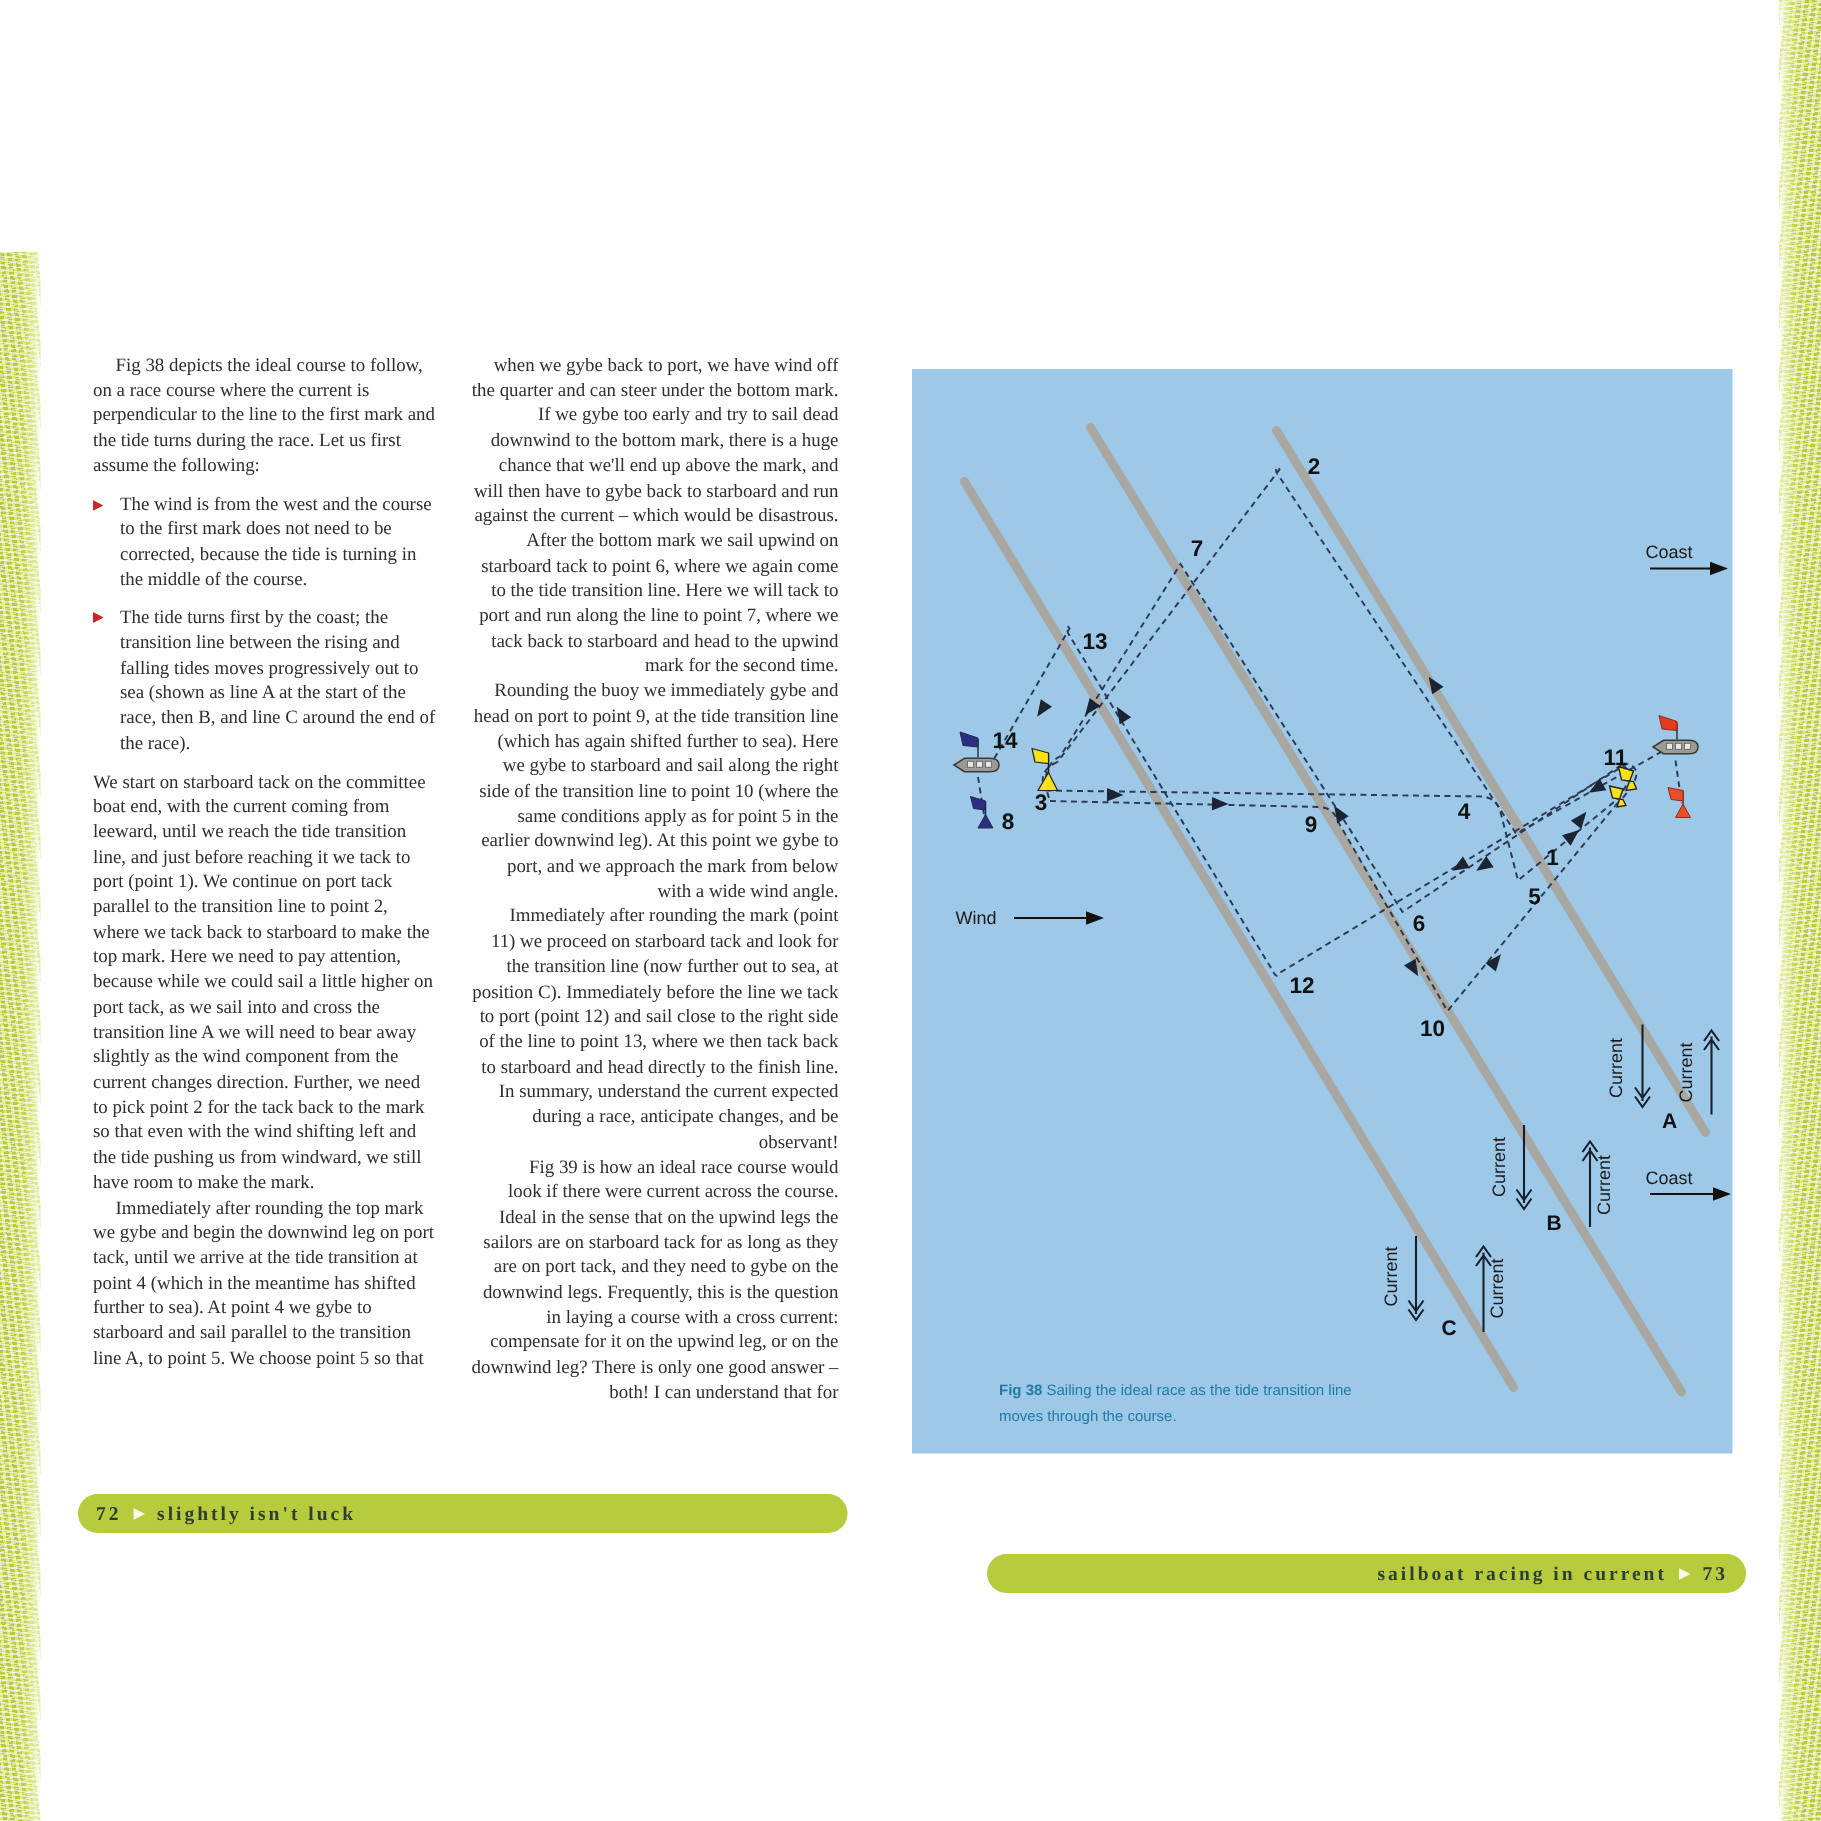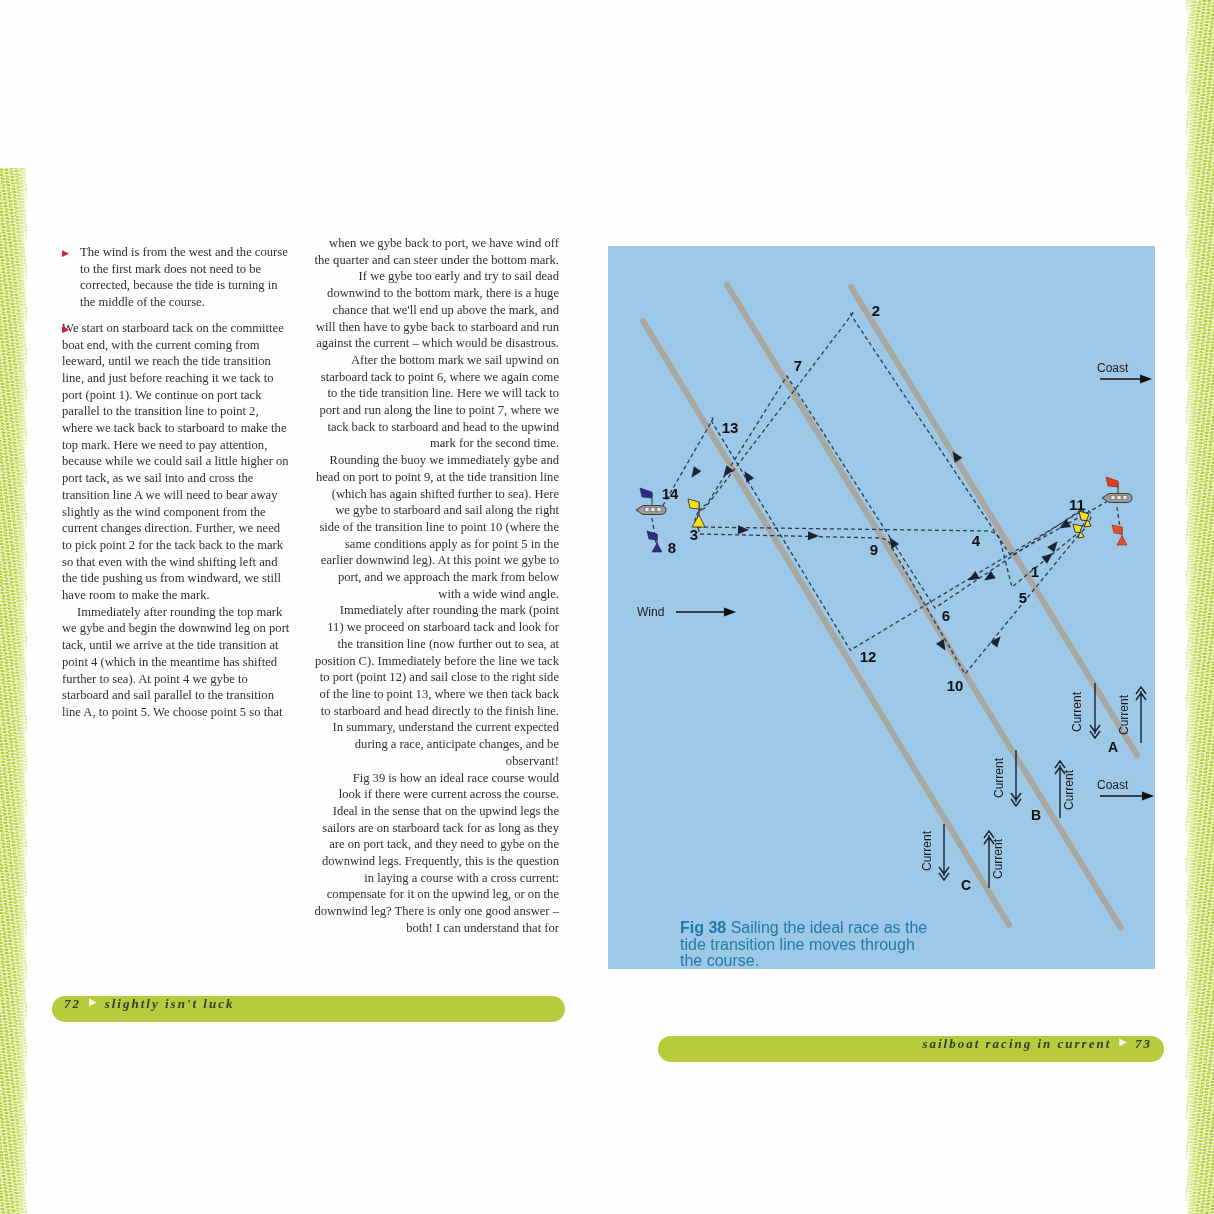--- a/index.html
+++ b/index.html
@@ -25,50 +25,51 @@
   .col-2{left:314px;width:245px;text-align:right;}
   .col p{margin:0;text-indent:15px;}
   .col p.flush{text-indent:0;}
   ul.bullets{list-style:none;margin:9px 0 9px 0;padding:0;}
   ul.bullets li{position:relative;padding-left:18px;margin:0 0 9px 0;}
   .bullet-tri{position:absolute;left:0;top:1px;color:#d12129;font-family:"DejaVu Sans",sans-serif;
               font-size:9px;line-height:16px;}
   
   .panel{position:absolute;left:608px;top:246px;width:547px;height:723px;background:#9dc8e7;}
   .panel svg{position:absolute;left:0;top:0;}
-  .caption{position:absolute;left:72px;top:674px;width:250px;font-family:"Liberation Sans",sans-serif;
-           font-size:16px;line-height:16.5px;color:#1f7ba5;}
+  .caption{position:absolute;left:58px;top:674px;width:250px;font-family:"Liberation Sans",sans-serif;
+           font-size:10px;line-height:16.5px;color:#1f7ba5;}
   .caption b{font-weight:bold;}
   
   .footbar{position:absolute;top:996px;height:26px;border-radius:13px;background:#b7cb3d;
            font-family:"Liberation Serif",serif;font-weight:600;font-size:13px;color:#2e3d35;
-           letter-spacing:2px;display:flex;align-items:flex-start;font-style:italic;}
+           letter-spacing:2px;display:flex;align-items:center;}
   .footbar .tri{font-family:"DejaVu Sans",sans-serif;font-size:10px;color:#f6f8ea;letter-spacing:0;
                 margin:0 8px;}
   .footbar-left{left:52px;width:501px;padding-left:12px;}
   .footbar-right{left:658px;width:494px;padding-right:12px;justify-content:flex-end;margin-top:40px;}
   
   text{font-family:"Liberation Sans",sans-serif;fill:#111;}
   .pt{font-size:15px;font-weight:bold;}
   .abc{font-size:14px;font-weight:bold;}
   .lbl{font-size:12px;font-weight:normal;fill:#1a1a1a;}
 </style>
 </head>
 <body>
 
 <div class="spread">
 
   <div class="edge edge-left"></div>
   <div class="edge edge-right"></div>
 
   <div class="col col-1">
+    <p>Fig 38 depicts the ideal course to follow, on a race course where the current is perpendicular to the line to the first mark and the tide turns during the race. Let us first assume the following:</p>
     <ul class="bullets">
       <li><span class="bullet-tri">▶</span><span>The wind is from the west and the course to the first mark does not need to be corrected, because the tide is turning in the middle of the course.</span></li>
       <li><span class="bullet-tri">▶</span></li>
-      <li><span class="bullet-tri">▶</span></li>
+      <li><span class="bullet-tri">▶</span><span>The tide turns first by the coast; the transition line between the rising and falling tides moves progressively out to sea (shown as line A at the start of the race, then B, and line C around the end of the race).</span></li>
     </ul>
     <p class="flush">We start on starboard tack on the committee boat end, with the current coming from leeward, until we reach the tide transition line, and just before reaching it we tack to port (point 1). We continue on port tack parallel to the transition line to point 2, where we tack back to starboard to make the top mark. Here we need to pay attention, because while we could sail a little higher on port tack, as we sail into and cross the transition line A we will need to bear away slightly as the wind component from the current changes direction. Further, we need to pick point 2 for the tack back to the mark so that even with the wind shifting left and the tide pushing us from windward, we still have room to make the mark.</p>
     <p>Immediately after rounding the top mark we gybe and begin the downwind leg on port tack, until we arrive at the tide transition at point 4 (which in the meantime has shifted further to sea). At point 4 we gybe to starboard and sail parallel to the transition line A, to point 5. We choose point 5 so that</p>
   </div>
 
   <div class="col col-2">
     <p class="flush">when we gybe back to port, we have wind off the quarter and can steer under the bottom mark. If we gybe too early and try to sail dead downwind to the bottom mark, there is a huge chance that we'll end up above the mark, and will then have to gybe back to starboard and run against the current – which would be disastrous.</p>
     <p>After the bottom mark we sail upwind on starboard tack to point 6, where we again come to the tide transition line. Here we will tack to port and run along the line to point 7, where we tack back to starboard and head to the upwind mark for the second time.</p>
     <p class="flush">Rounding the buoy we immediately gybe and head on port to point 9, at the tide transition line (which has again shifted further to sea). Here we gybe to starboard and sail along the right side of the transition line to point 10 (where the same conditions apply as for point 5 in the earlier downwind leg). At this point we gybe to port, and we approach the mark from below with a wide wind angle.</p>
     <p>Immediately after rounding the mark (point 11) we proceed on starboard tack and look for the transition line (now further out to sea, at position C). Immediately before the line we tack to port (point 12) and sail close to the right side of the line to point 13, where we then tack back to starboard and head directly to the finish line. In summary, understand the current expected during a race, anticipate changes, and be observant!</p>

